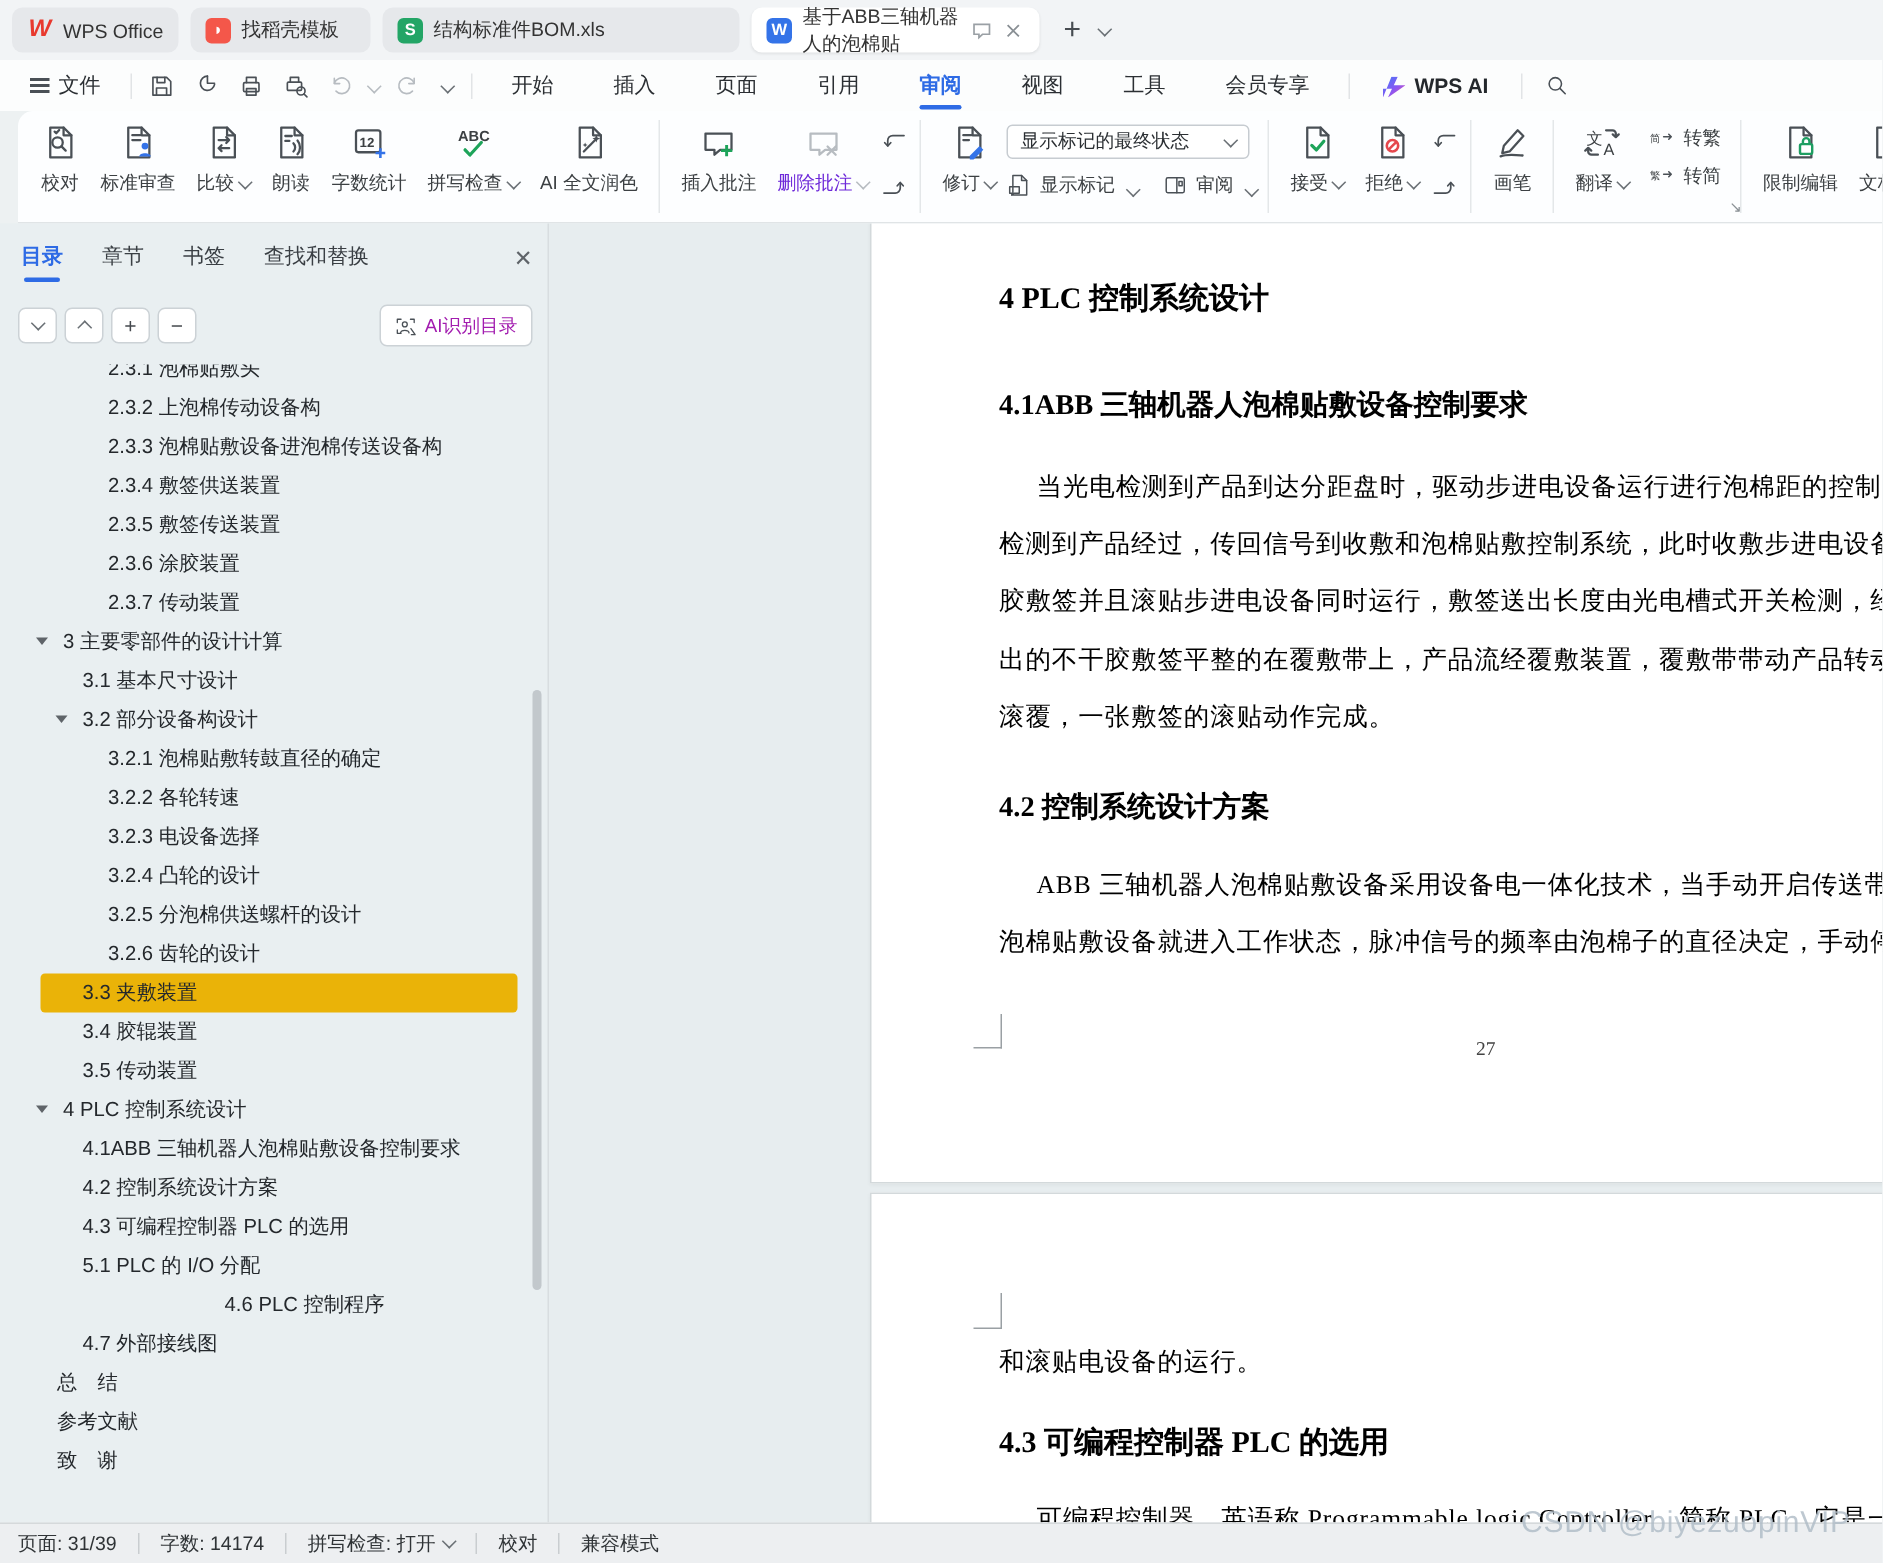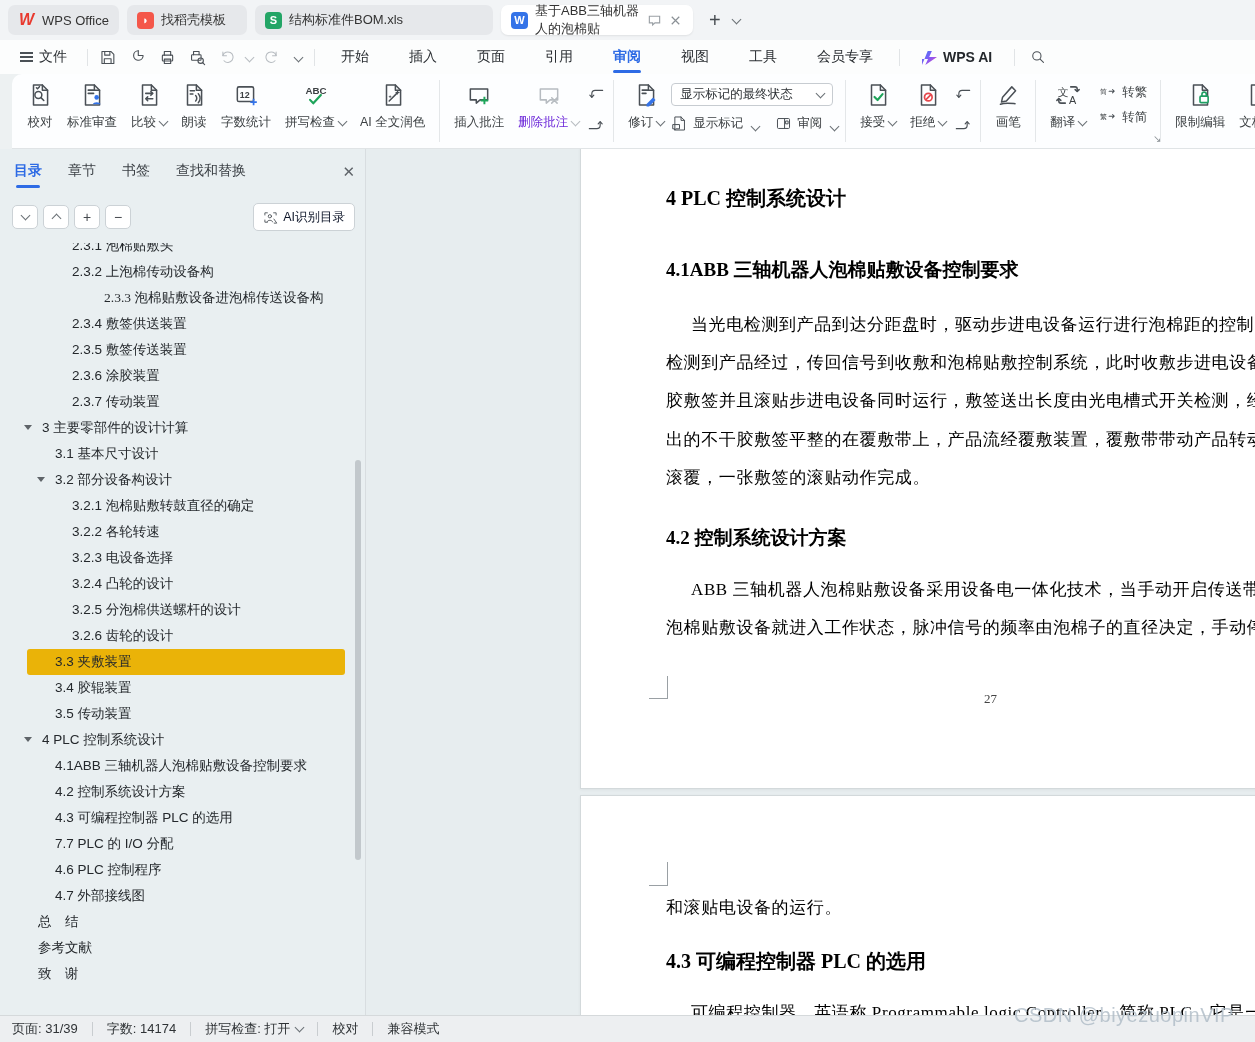--- a/index.html
+++ b/index.html
@@ -64,21 +64,21 @@
   .sidebar{position:absolute;left:0;top:149px;width:366px;bottom:27px;background:#e9eff1;border-right:1px solid #d8dde0;box-sizing:border-box;}
   .side-tabs{position:absolute;left:14px;top:13px;right:10px;display:flex;align-items:center;font-size:14px;color:#3a3f44;}
   .stab{margin-right:26px;position:relative;padding-bottom:8px;}
   .stab.active{color:#2e6be5;font-weight:bold;}
   .stab.active::after{content:"";position:absolute;left:2px;right:2px;bottom:0;height:3px;border-radius:2px;background:#2e6be5;}
   .sclose{margin-left:auto;color:#5f6469;font-size:15px;padding-bottom:6px;}
   .side-nav{position:absolute;left:12px;top:54px;right:10px;display:flex;align-items:center;}
   .navbtn{width:26px;height:24px;background:#fff;border:1px solid #ccd2d6;border-radius:5px;margin-right:5px;
           display:flex;align-items:center;justify-content:center;font-size:14px;color:#45494e;box-sizing:border-box;}
   .aibtn{margin-left:auto;height:26px;background:#fff;border:1px solid #ccd2d6;border-radius:5px;display:flex;
-         align-items:center;gap:5px;padding:0 9px;font-size:12.5px;color:#0f172a;}
+         align-items:center;gap:5px;padding:0 9px;font-size:12.5px;color:#a21caf;}
   .toclist{position:absolute;left:0;top:94px;right:14px;bottom:0;overflow:hidden;}
   .toc-row{position:relative;height:26px;line-height:26px;font-size:13.5px;color:#24282c;white-space:nowrap;overflow:hidden;}
   .toc-row.sel{background:#eab308;border-radius:3px;margin-left:27px;margin-right:6px;}
   .tri{position:absolute;top:10px;width:0;height:0;border-left:4.5px solid transparent;border-right:4.5px solid transparent;border-top:5.5px solid #5f6469;}
   .sscroll{position:absolute;right:4px;top:311px;width:6px;height:400px;border-radius:3px;background:#c2c8cc;}
   
   .docarea{position:absolute;left:366px;top:149px;right:0;bottom:27px;background:#e7edef;overflow:hidden;}
   .page{position:absolute;left:214px;width:880px;background:#fff;border:1px solid #d3d9db;box-shadow:0 1px 3px rgba(0,0,0,.05);box-sizing:border-box;}
   .page1{top:-2px;height:642px;}
   .page2{top:646px;height:300px;}
@@ -482,43 +482,43 @@
             <circle class="st" cx="11" cy="10" r="2.6"></circle>
             <path class="st" d="M6.5 19c.5-3.5 8.5-3.5 9 0"></path>
             <path class="st" d="M17.5 14.5l4.5 6.5h-4"></path>
           </svg>
         <span>AI识别目录</span>
       </span>
     </div>
     <div class="toclist" id="toclist">
         <div class="toc-row" style="margin-top: -10px; padding-left: 72px;"><span>2.3.1 泡棉贴敷头</span></div>
         <div class="toc-row" style="padding-left: 72px;"><span>2.3.2 上泡棉传动设备构</span></div>
-        <div class="toc-row" style="padding-left: 104px; font-family: Liberation Serif, serif;"><span>2.3.3 泡棉贴敷设备进泡棉传送设备构</span></div>
+        <div class="toc-row" style="padding-left: 72px;"><span>2.3.3 泡棉贴敷设备进泡棉传送设备构</span></div>
         <div class="toc-row" style="padding-left: 72px;"><span>2.3.4 敷签供送装置</span></div>
         <div class="toc-row" style="padding-left: 72px;"><span>2.3.5 敷签传送装置</span></div>
         <div class="toc-row" style="padding-left: 72px;"><span>2.3.6 涂胶装置</span></div>
         <div class="toc-row" style="padding-left: 72px;"><span>2.3.7 传动装置</span></div>
         <div class="toc-row" style="padding-left: 42px;"><span class="tri" style="left: 24px;"></span><span>3 主要零部件的设计计算</span></div>
         <div class="toc-row" style="padding-left: 55px;"><span>3.1 基本尺寸设计</span></div>
         <div class="toc-row" style="padding-left: 55px;"><span class="tri" style="left: 37px;"></span><span>3.2 部分设备构设计</span></div>
         <div class="toc-row" style="padding-left: 72px;"><span>3.2.1 泡棉贴敷转鼓直径的确定</span></div>
         <div class="toc-row" style="padding-left: 72px;"><span>3.2.2 各轮转速</span></div>
         <div class="toc-row" style="padding-left: 72px;"><span>3.2.3 电设备选择</span></div>
         <div class="toc-row" style="padding-left: 72px;"><span>3.2.4 凸轮的设计</span></div>
         <div class="toc-row" style="padding-left: 72px;"><span>3.2.5 分泡棉供送螺杆的设计</span></div>
         <div class="toc-row" style="padding-left: 72px;"><span>3.2.6 齿轮的设计</span></div>
         <div class="toc-row sel" style="padding-left: 28px;"><span>3.3 夹敷装置</span></div>
         <div class="toc-row" style="padding-left: 55px;"><span>3.4 胶辊装置</span></div>
         <div class="toc-row" style="padding-left: 55px;"><span>3.5 传动装置</span></div>
         <div class="toc-row" style="padding-left: 42px;"><span class="tri" style="left: 24px;"></span><span>4 PLC 控制系统设计</span></div>
         <div class="toc-row" style="padding-left: 55px;"><span>4.1ABB 三轴机器人泡棉贴敷设备控制要求</span></div>
         <div class="toc-row" style="padding-left: 55px;"><span>4.2 控制系统设计方案</span></div>
         <div class="toc-row" style="padding-left: 55px;"><span>4.3 可编程控制器 PLC 的选用</span></div>
-        <div class="toc-row" style="padding-left: 55px;"><span>7.7 PLC 的 I/O 分配</span></div>
-        <div class="toc-row" style="padding-left: 55px;"><span>4.6 PLC 控制程序</span></div>
+        <div class="toc-row" style="padding-left: 55px;"><span>5.1 PLC 的 I/O 分配</span></div>
+        <div class="toc-row" style="padding-left: 55px; text-align: center;"><span>4.6 PLC 控制程序</span></div>
         <div class="toc-row" style="padding-left: 55px;"><span>4.7 外部接线图</span></div>
         <div class="toc-row" style="padding-left: 38px;"><span>总　结</span></div>
         <div class="toc-row" style="padding-left: 38px;"><span>参考文献</span></div>
         <div class="toc-row" style="padding-left: 38px;"><span>致　谢</span></div>
       </div>
     <div class="sscroll"></div>
   </div>
 
   <div class="docarea">
     <div class="page page1">

